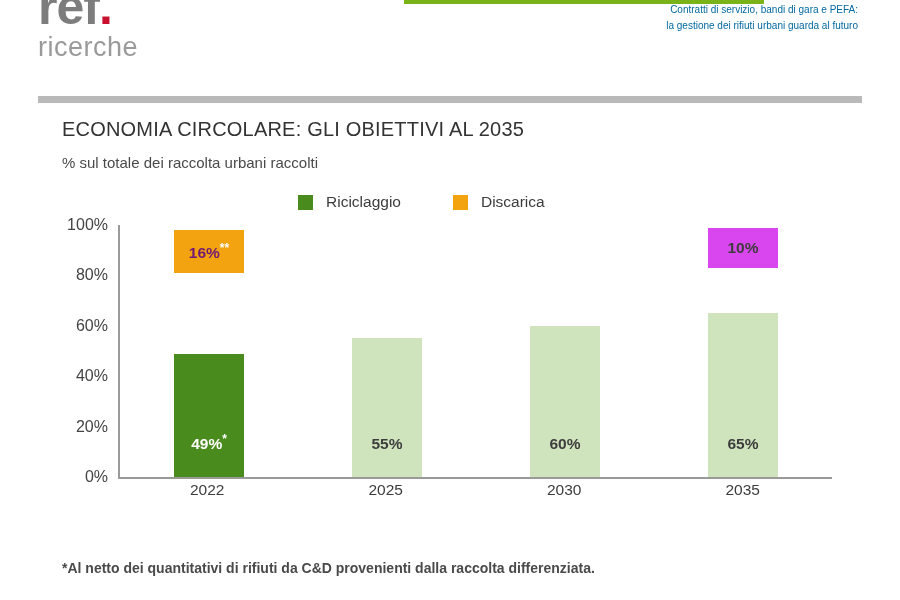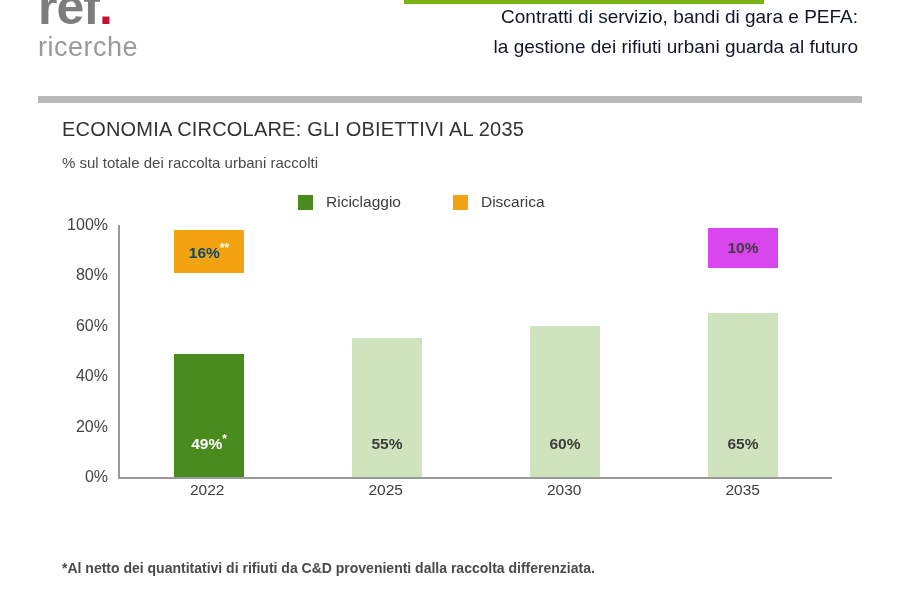--- a/index.html
+++ b/index.html
@@ -51,22 +51,22 @@
     top: -12px;
     width: 360px;
     height: 16px;
     background: #7ab317;
   }
   .header-text {
     position: absolute;
     right: 42px;
     top: 2px;
     text-align: right;
-    color: #0f172a;
-    font-size: 19px;
+    color: #0369a1;
+    font-size: 10px;
     line-height: 1.6;
   }
 
   .hr-grey {
     position: absolute;
     left: 38px;
     top: 96px;
     width: 824px;
     height: 7px;
     background: #b9b9b9;
@@ -258,21 +258,21 @@
       <div class="y-label" style="top:60%">40%</div>
       <div class="y-label" style="top:80%">20%</div>
       <div class="y-label" style="top:100%">0%</div>
     </div>
 
     <div class="plot-area">
       <div class="bars">
 
         <div class="bar-slot">
           <div class="float-box" style="background:#f2a30f; bottom:81%;">
-            <span class="bar-label-inline" style="color:#0c4a6e">16%</span><span class="star">**</span>
+            <span class="bar-label-inline" style="color:#701a75">16%</span><span class="star">**</span>
           </div>
           <div class="bar" style="height:49%; background:#4a8b1e;">
             <div class="bar-label light"><span>49%</span><span class="star">*</span></div>
           </div>
         </div>
 
         <div class="bar-slot">
           <div class="bar" style="height:55%; background:#cfe3bd;">
             <div class="bar-label dark"><span>55%</span></div>
           </div>

